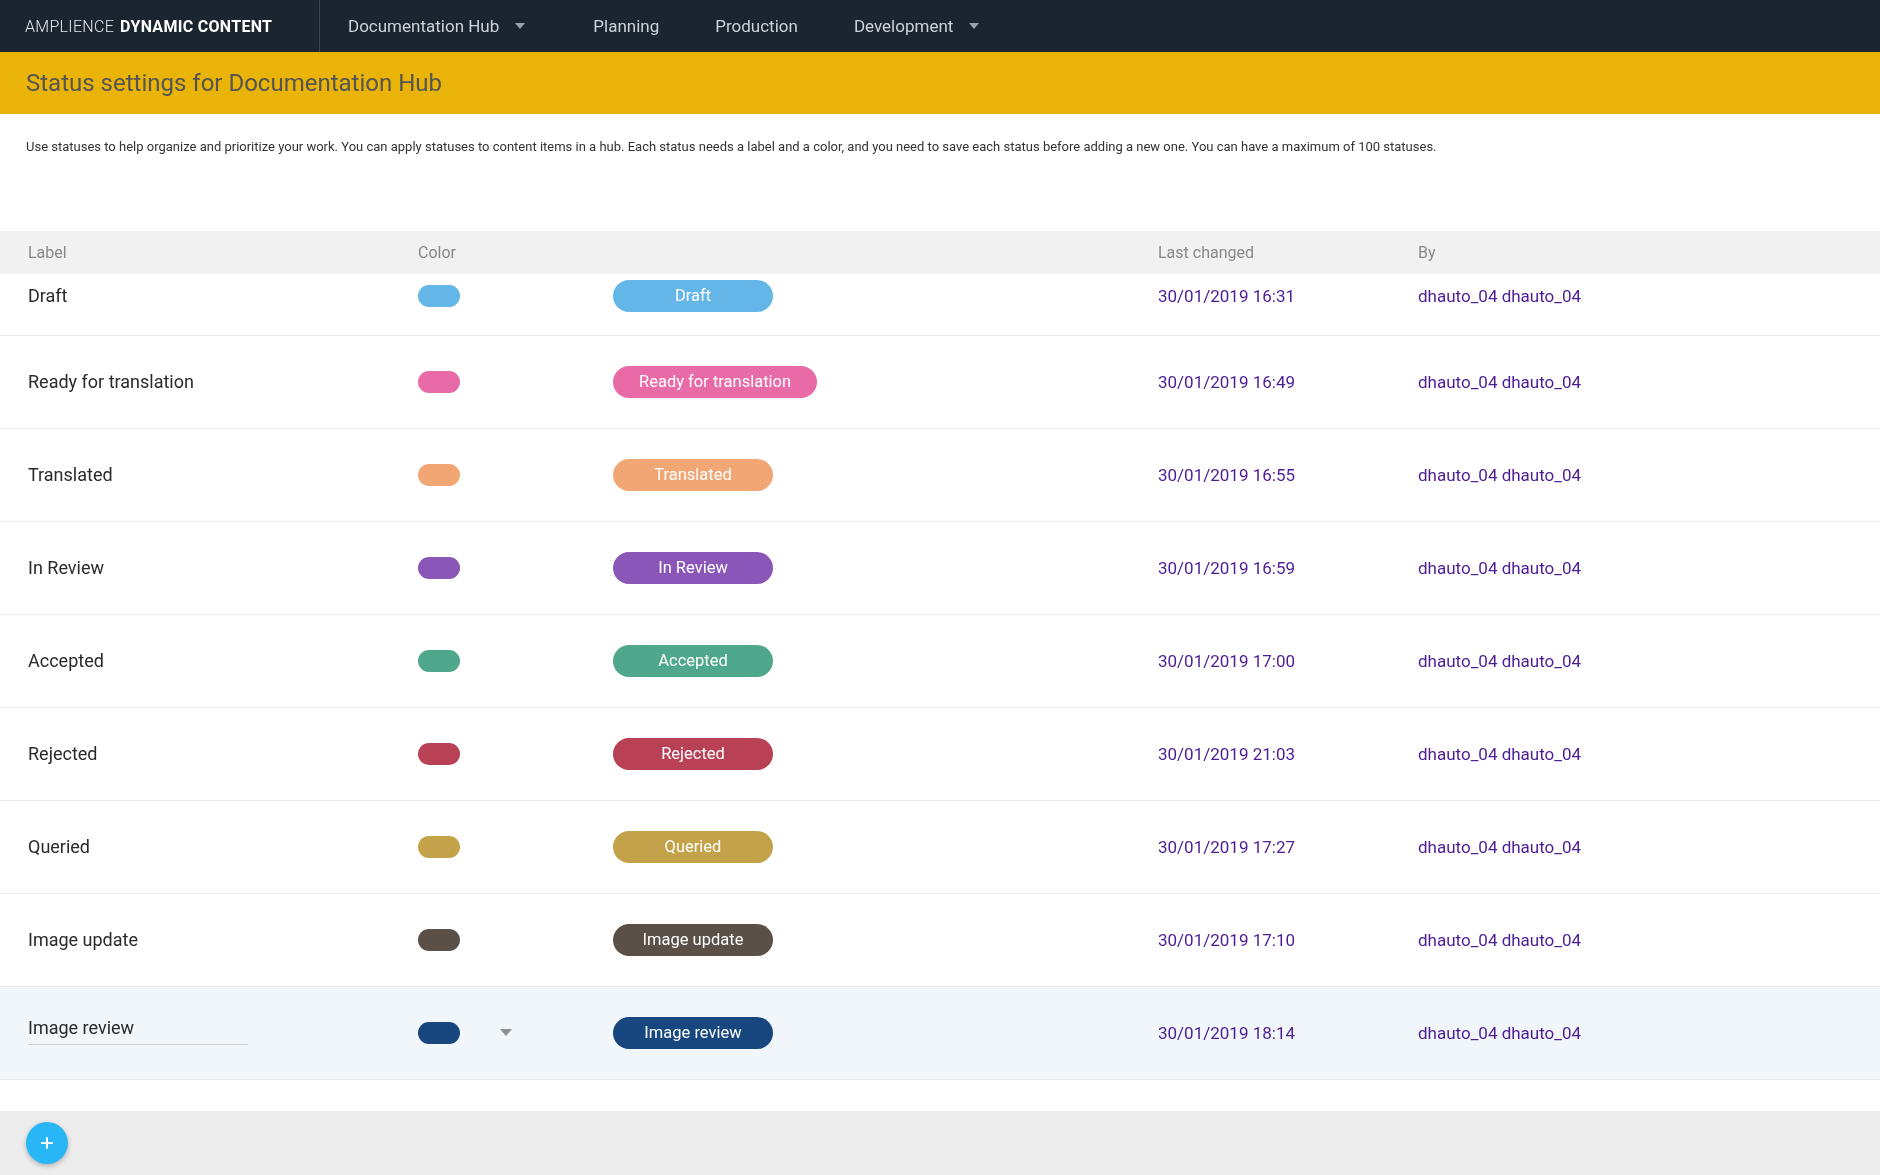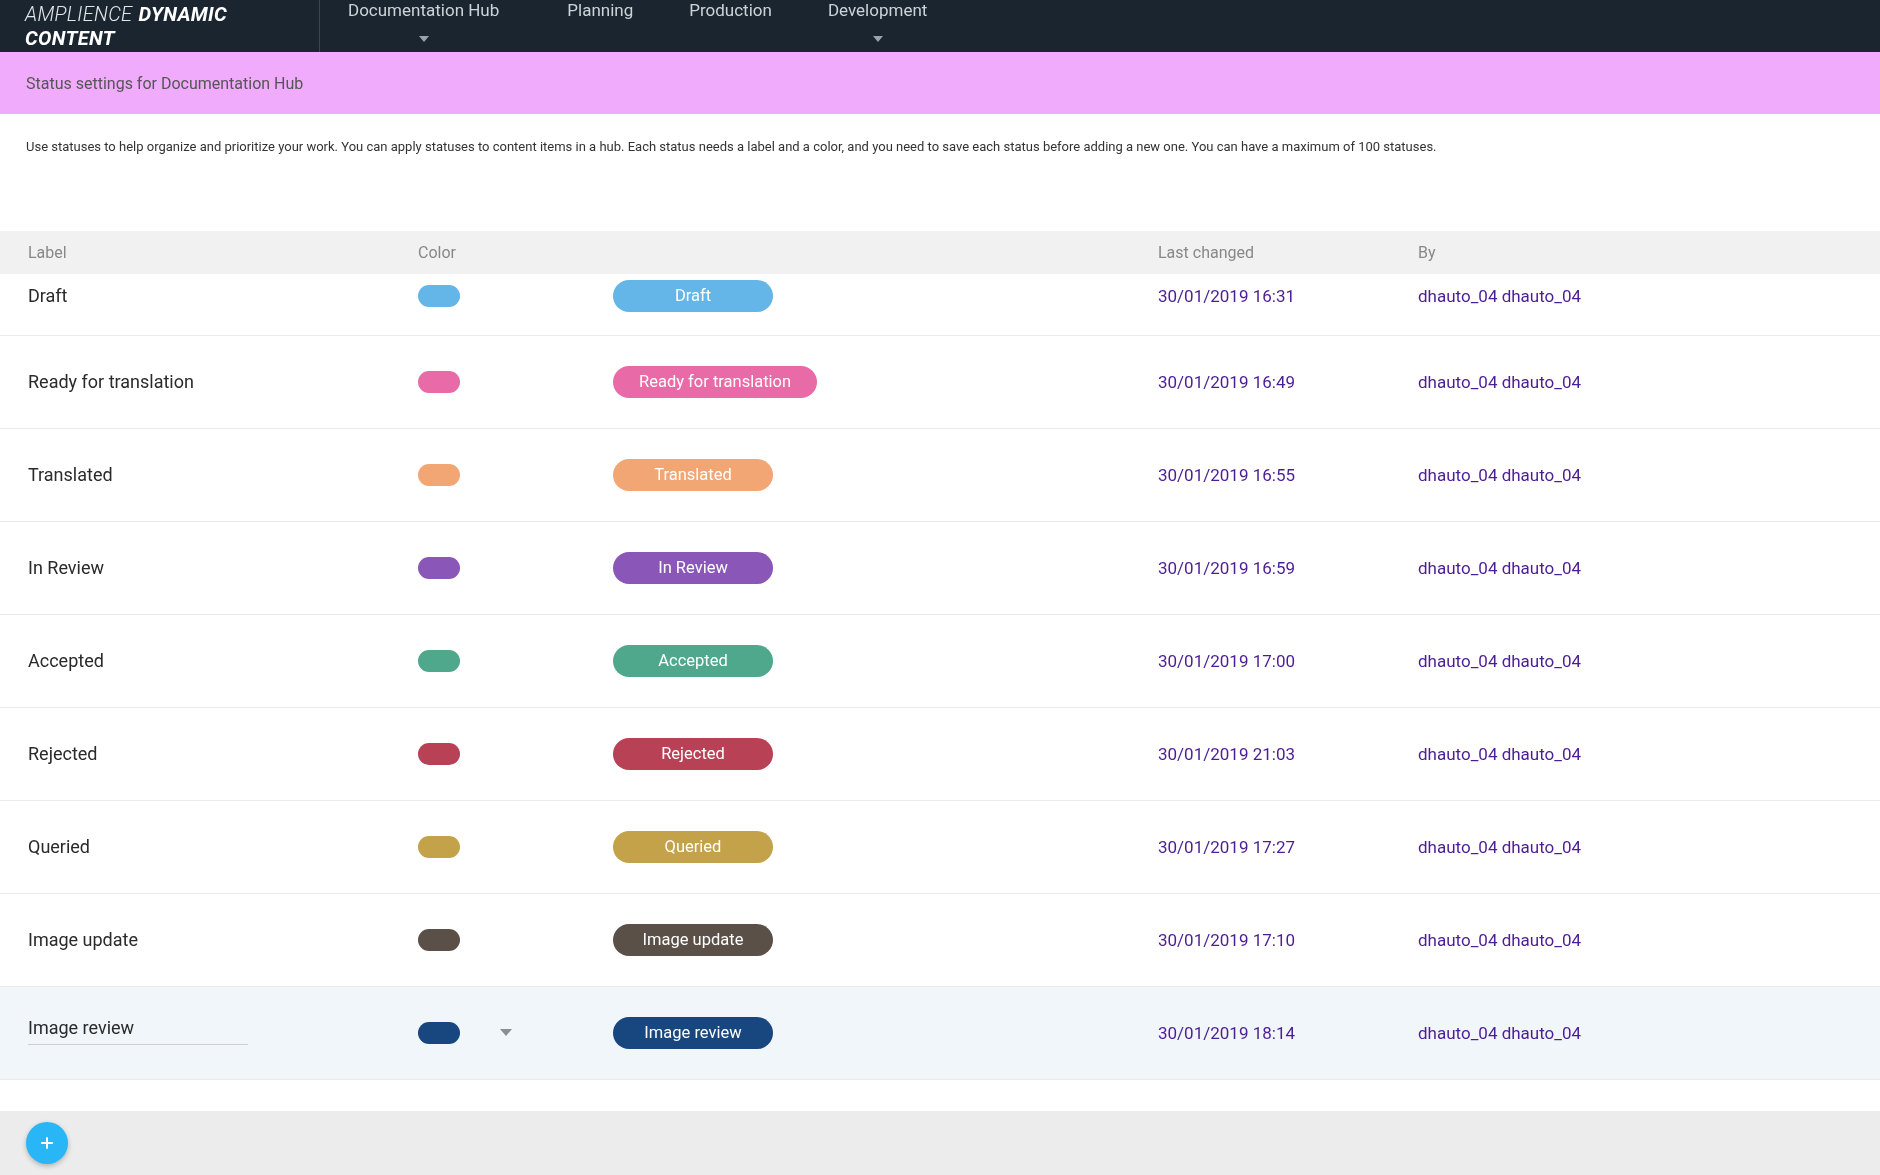--- a/index.html
+++ b/index.html
@@ -35,33 +35,32 @@
     overflow: hidden;
   }
   .brand-swoosh div {
     position:absolute;
     border-radius: 50%;
     filter: blur(0.3px);
   }
   .sw1 { width:260px; height:260px; left:-130px; top:-150px; border: 8px solid; border-color: #c43a7a transparent transparent transparent; transform: rotate(35deg);}
   .sw2 { width:300px; height:300px; left:-120px; top:-190px; border: 6px solid; border-color: transparent transparent #e07030 transparent; transform: rotate(15deg);}
   .sw3 { width:340px; height:340px; left:-120px; top:-200px; border: 5px solid; border-color: transparent transparent #4a7a9a transparent; transform: rotate(-5deg);}
-  .brand-text { position: relative; z-index:2; font-size:20px; letter-spacing:0.3px;font-style:italic;}
+  .brand-text { position: relative; z-index:2; font-size:16px; letter-spacing:0.3px;}
   .brand-text .light { font-weight:300; color:#e4e7ea; margin-right:6px;}
   .brand-text .bold  { font-weight:700; color:#fff;}
 
   .nav-items { display:flex; align-items:center; height:100%; }
   .nav-item {
     height:100%;
     display:flex; align-items:center;
     padding: 0 28px;
     font-size:17px;
     color:#cdd3d8;
     gap:16px;
-    flex-direction:column;
   }
   .nav-item.hub-select { padding-left: 28px; padding-right: 40px; }
   .caret-down {
     width:0;height:0;
     border-left:5px solid transparent;
     border-right:5px solid transparent;
     border-top:6px solid #9aa3ab;
   }
 
   .nav-right {
@@ -78,25 +77,25 @@
   .icon-btn svg { width:22px; height:22px; stroke:#aab2ba; fill:none; stroke-width:1.6;}
   .icon-btn.active::after{
     content:""; position:absolute; left:4px; right:4px; bottom:0; height:4px;
     background:#29b6f6;
   }
   .logout { font-size:17px; color:#cdd3d8; padding-left:14px; }
 
   
   .titlebar {
     height: 62px;
-    background:#f0abfc;
+    background:#eab308;
     display:flex; align-items:center;
     padding:0 26px;
     color:#555;
-    font-size:16px;
+    font-size:24px;
     font-weight:400;
   }
 
   
   .intro {
     padding: 24px 26px 26px 26px;
     font-size:13px;
     color:#333;
     line-height:1.45;
     max-width: 1820px;

